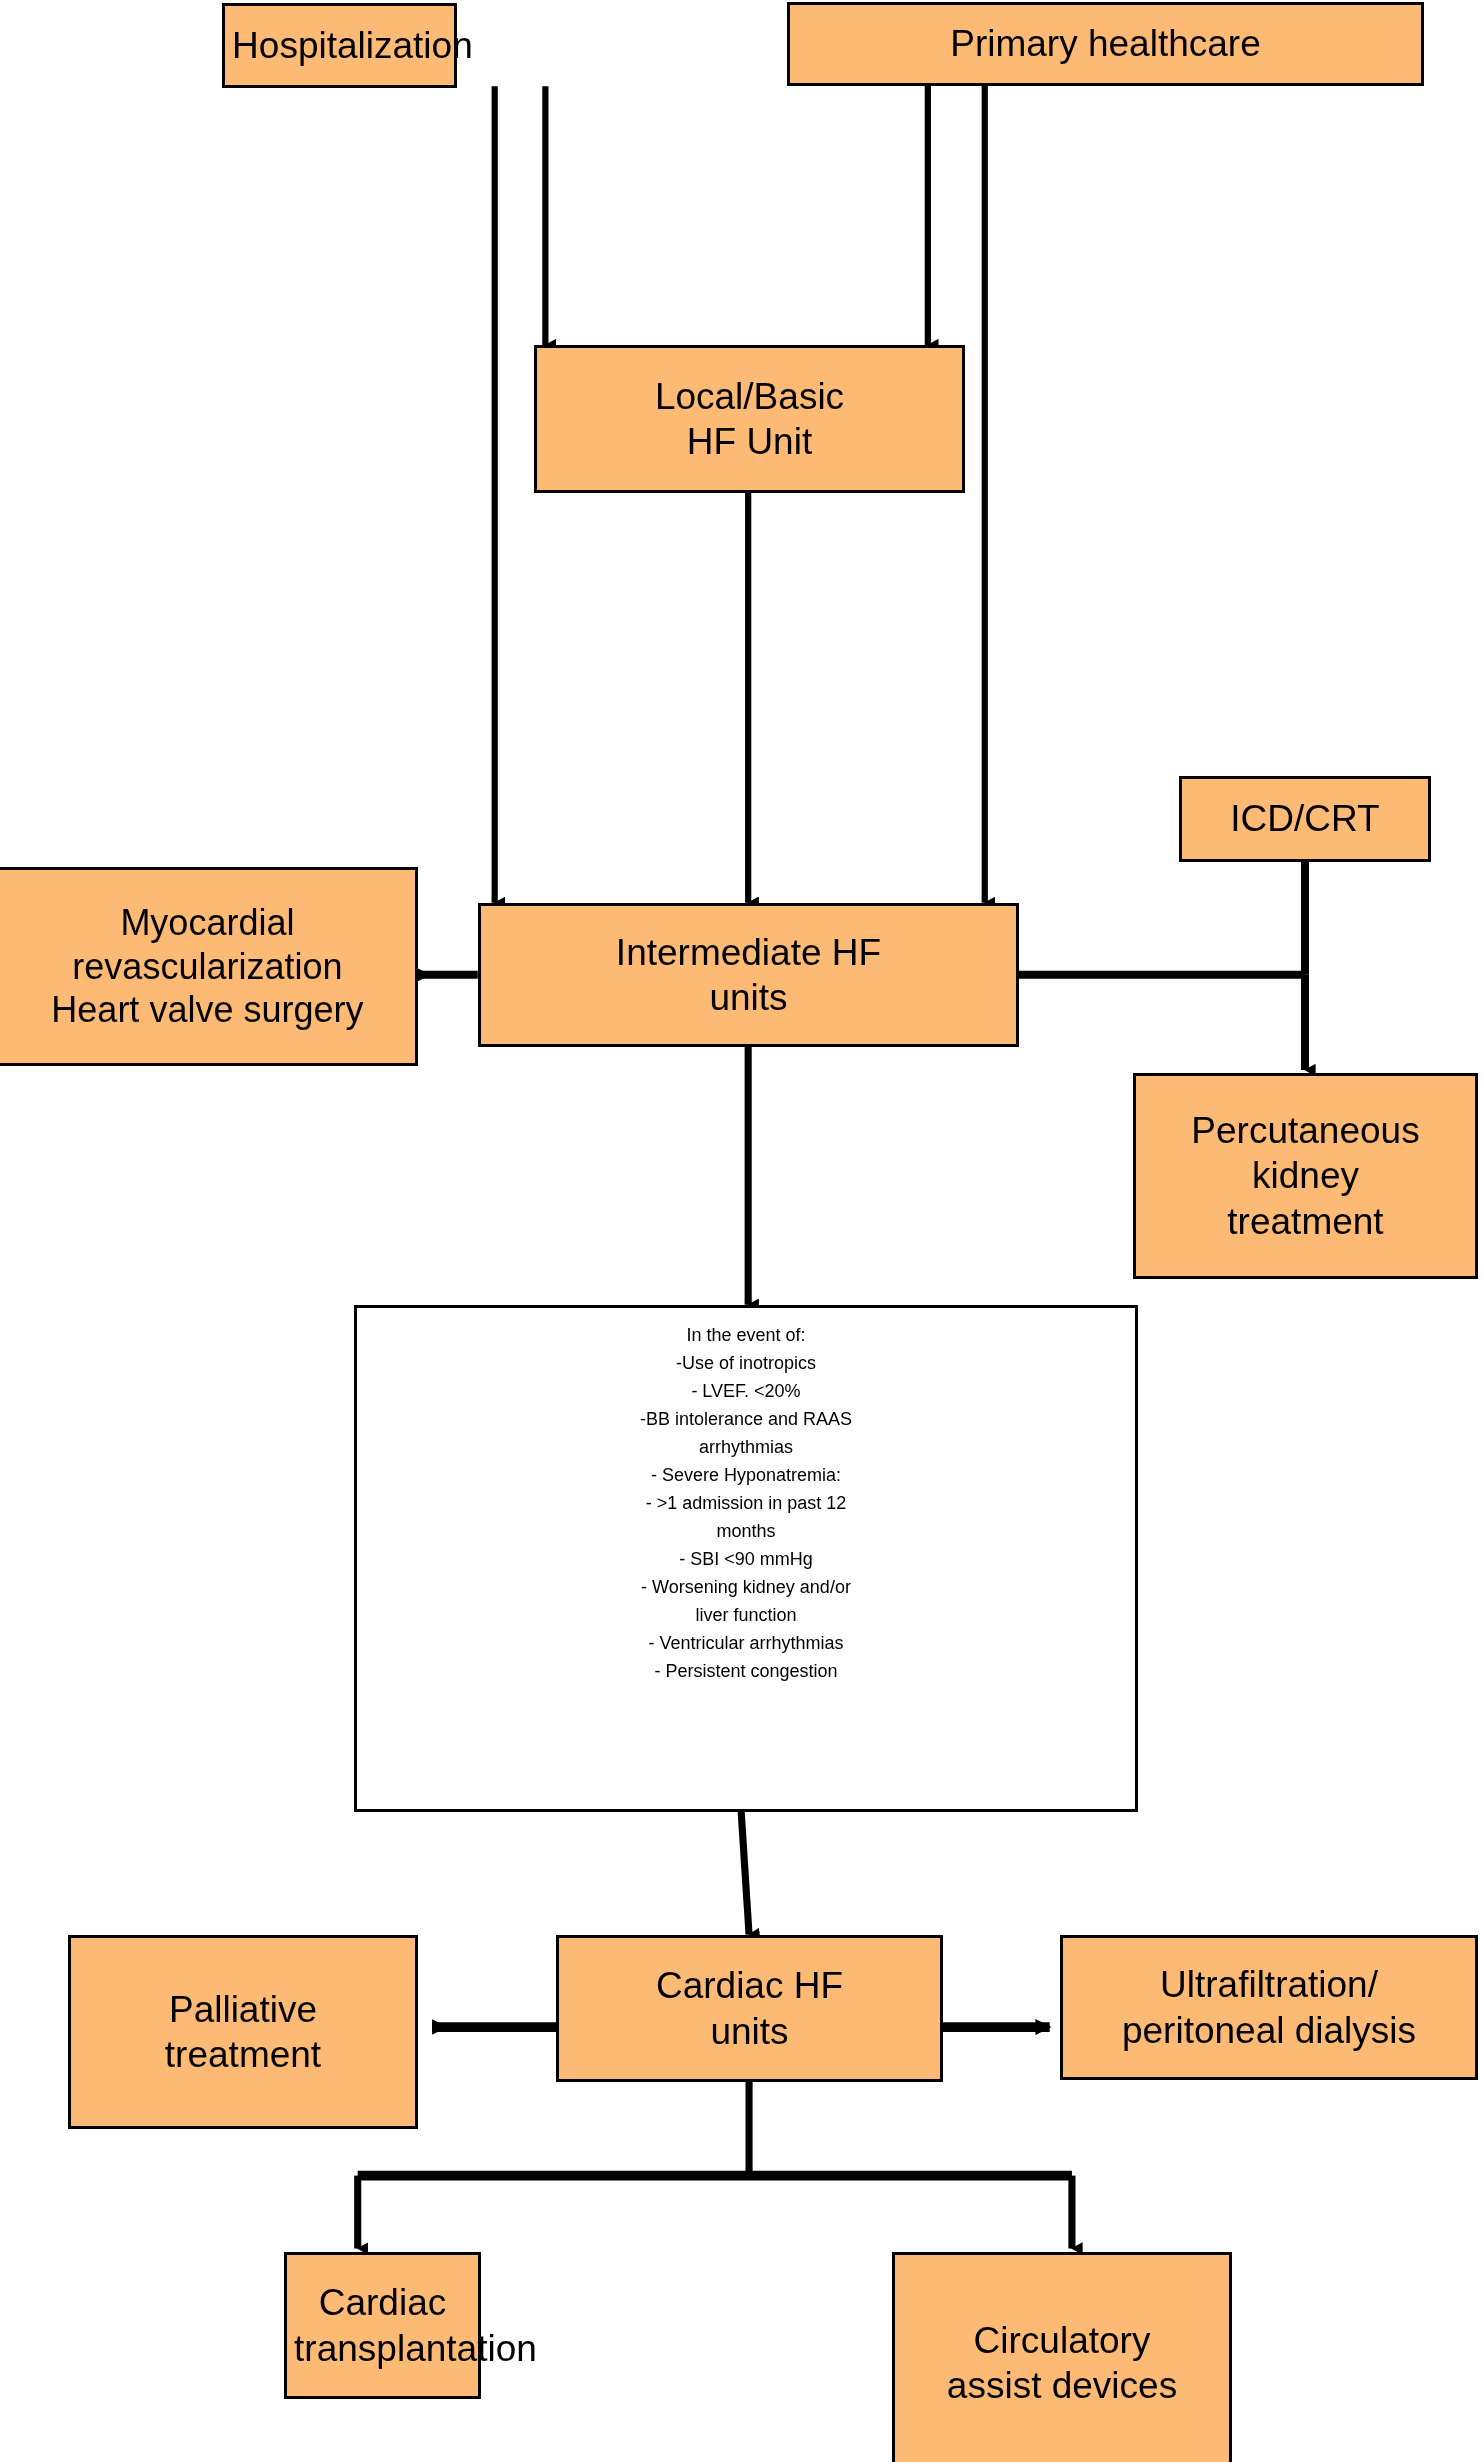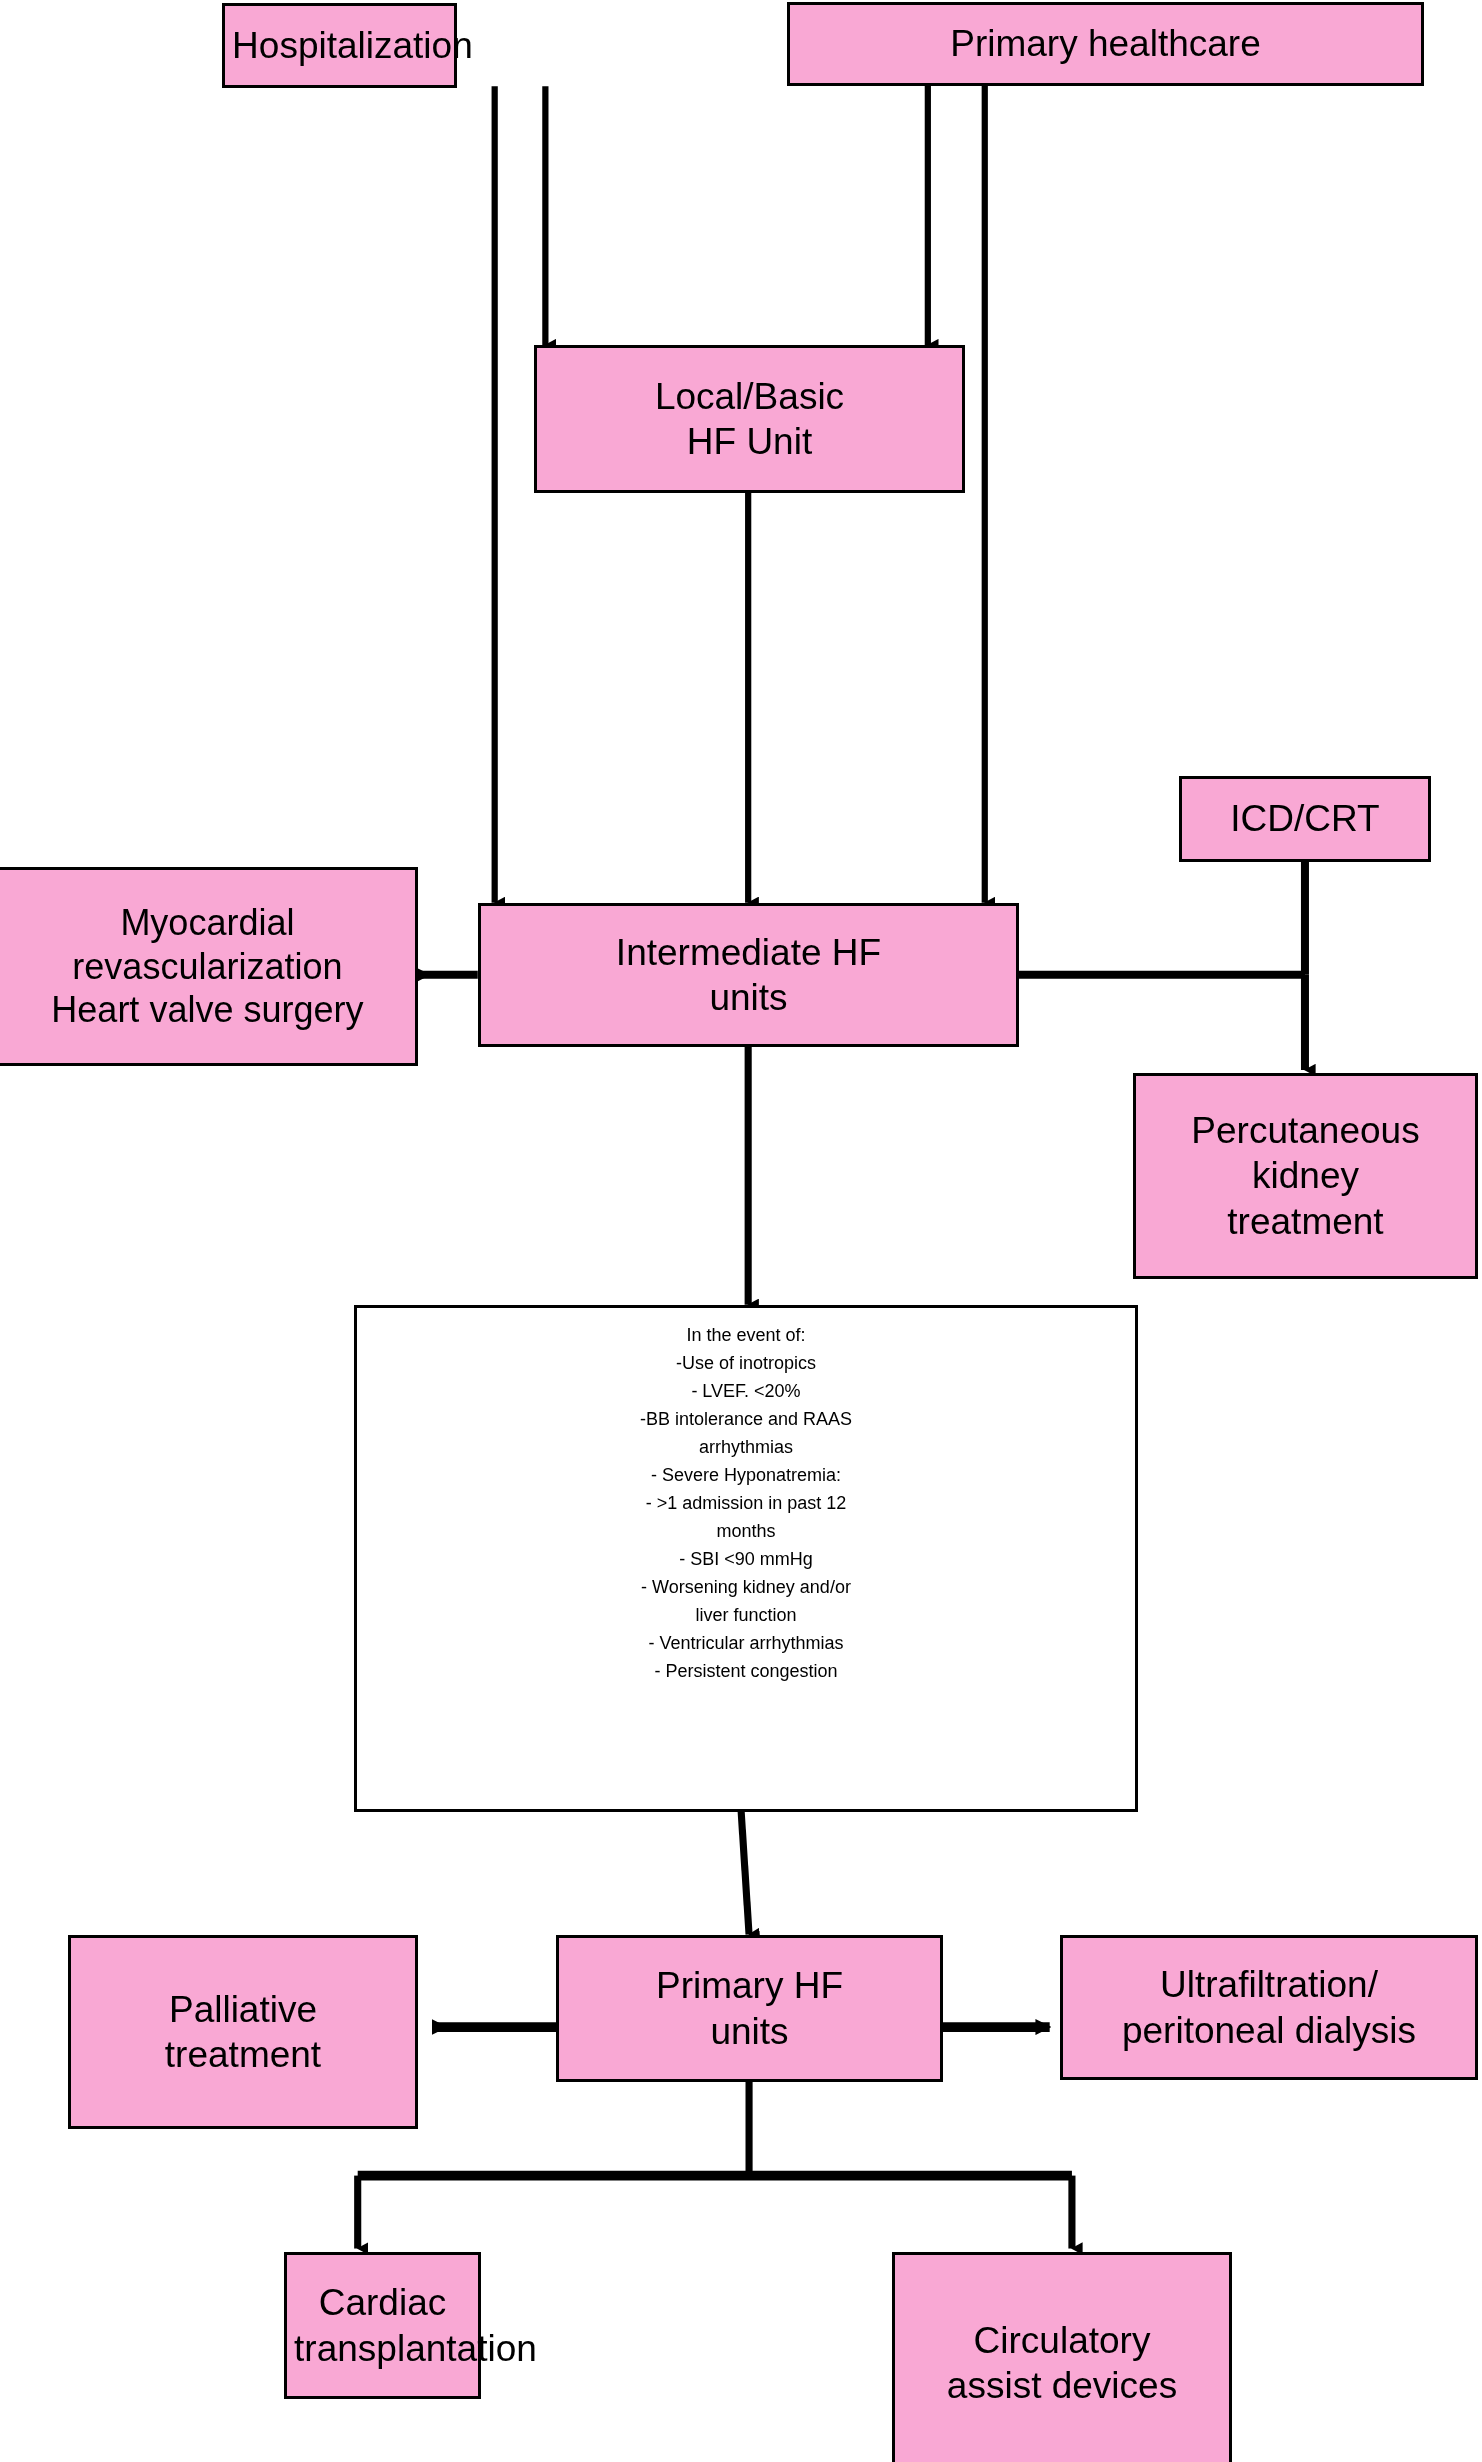--- a/index.html
+++ b/index.html
@@ -18,21 +18,21 @@
     position: absolute;
     top: 0; left: 0;
     width: 1483px;
     height: 2462px;
     display: block;
   }
   .nodebox {
     position: absolute;
     box-sizing: border-box;
     border: 3.6px solid #000000;
-    background: #f9a8d4;
+    background: #fdba74;
     display: flex;
     align-items: center;
     justify-content: center;
     text-align: center;
     color: #000000;
     line-height: 1.22;
     padding: 3.6px 7.1px;
   }
   .nodebox .label { display: block; width: 100%; }
   .t-big   { font-size: 37px; }
@@ -173,21 +173,21 @@
 
   <div class="nodebox t-big" style="left:68px; top:1935px; width:350px; height:194px;">
     <span class="label">
       <span>Palliative</span><br>
       <span>treatment</span>
     </span>
   </div>
 
   <div class="nodebox t-big" style="left:556px; top:1935px; width:387px; height:147px;">
     <span class="label">
-      <span>Primary HF</span><br>
+      <span>Cardiac HF</span><br>
       <span>units</span>
     </span>
   </div>
 
   <div class="nodebox t-big" style="left:1060px; top:1935px; width:418px; height:145px;">
     <span class="label">
       <span>Ultrafiltration/</span><br>
       <span>peritoneal dialysis</span>
     </span>
   </div>

